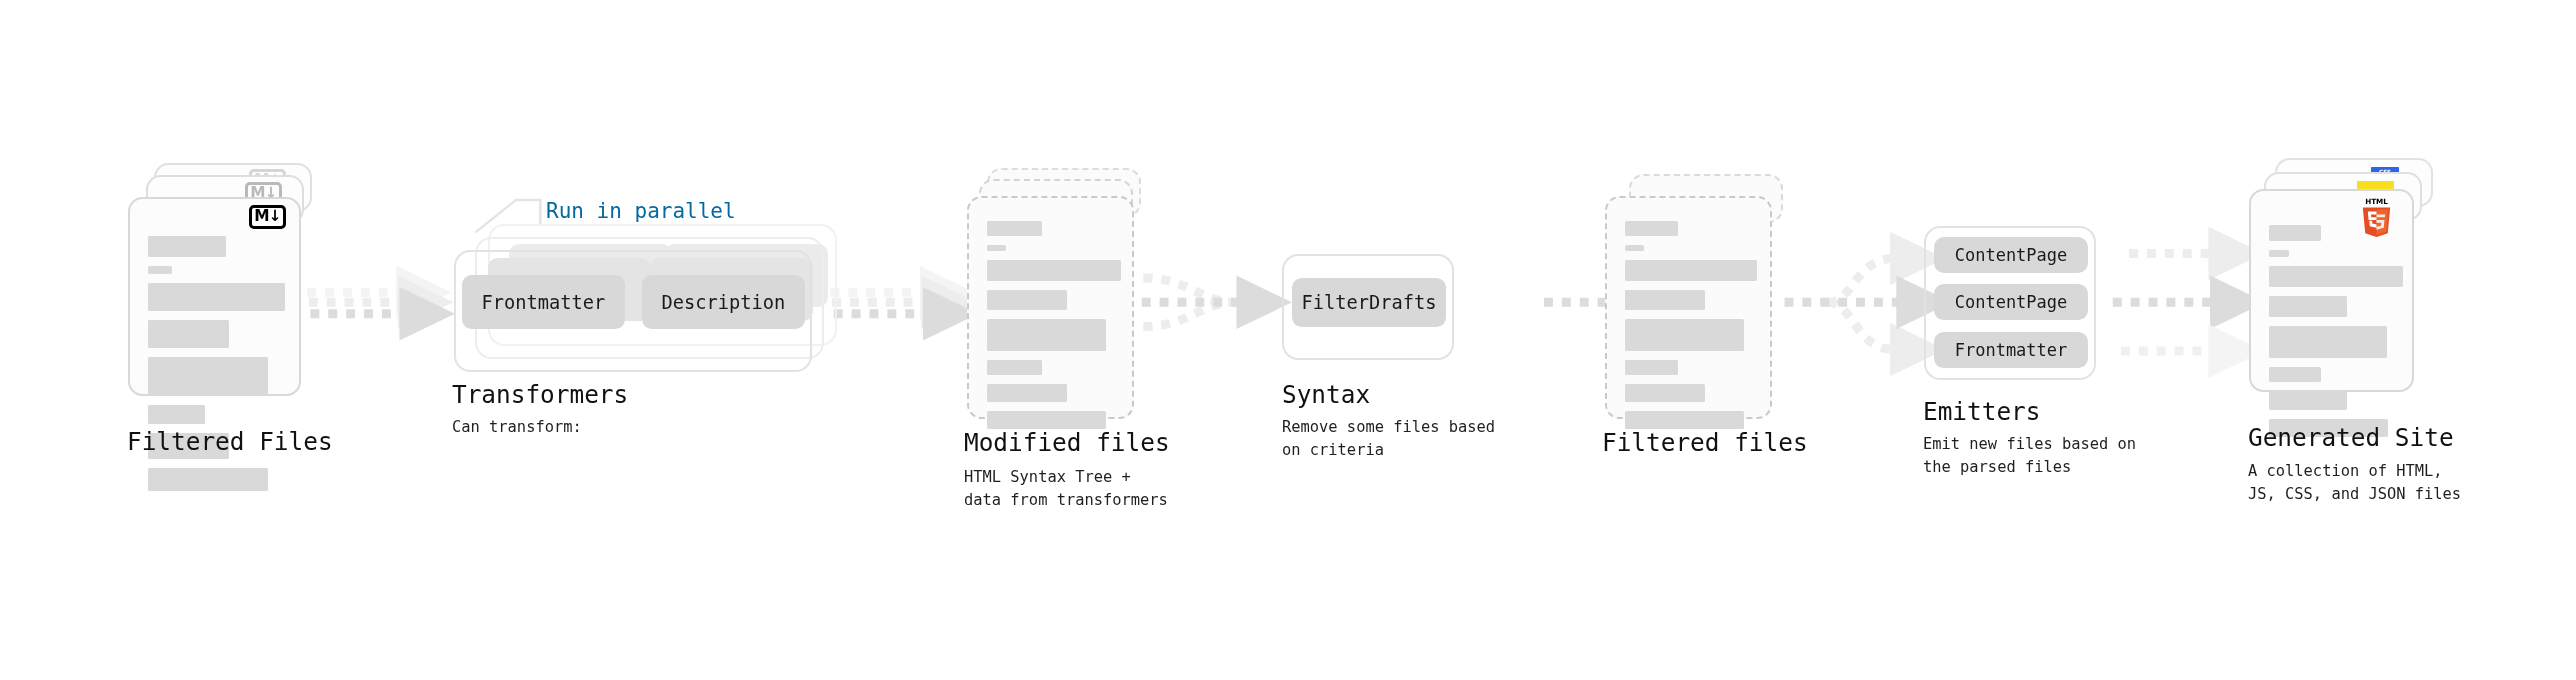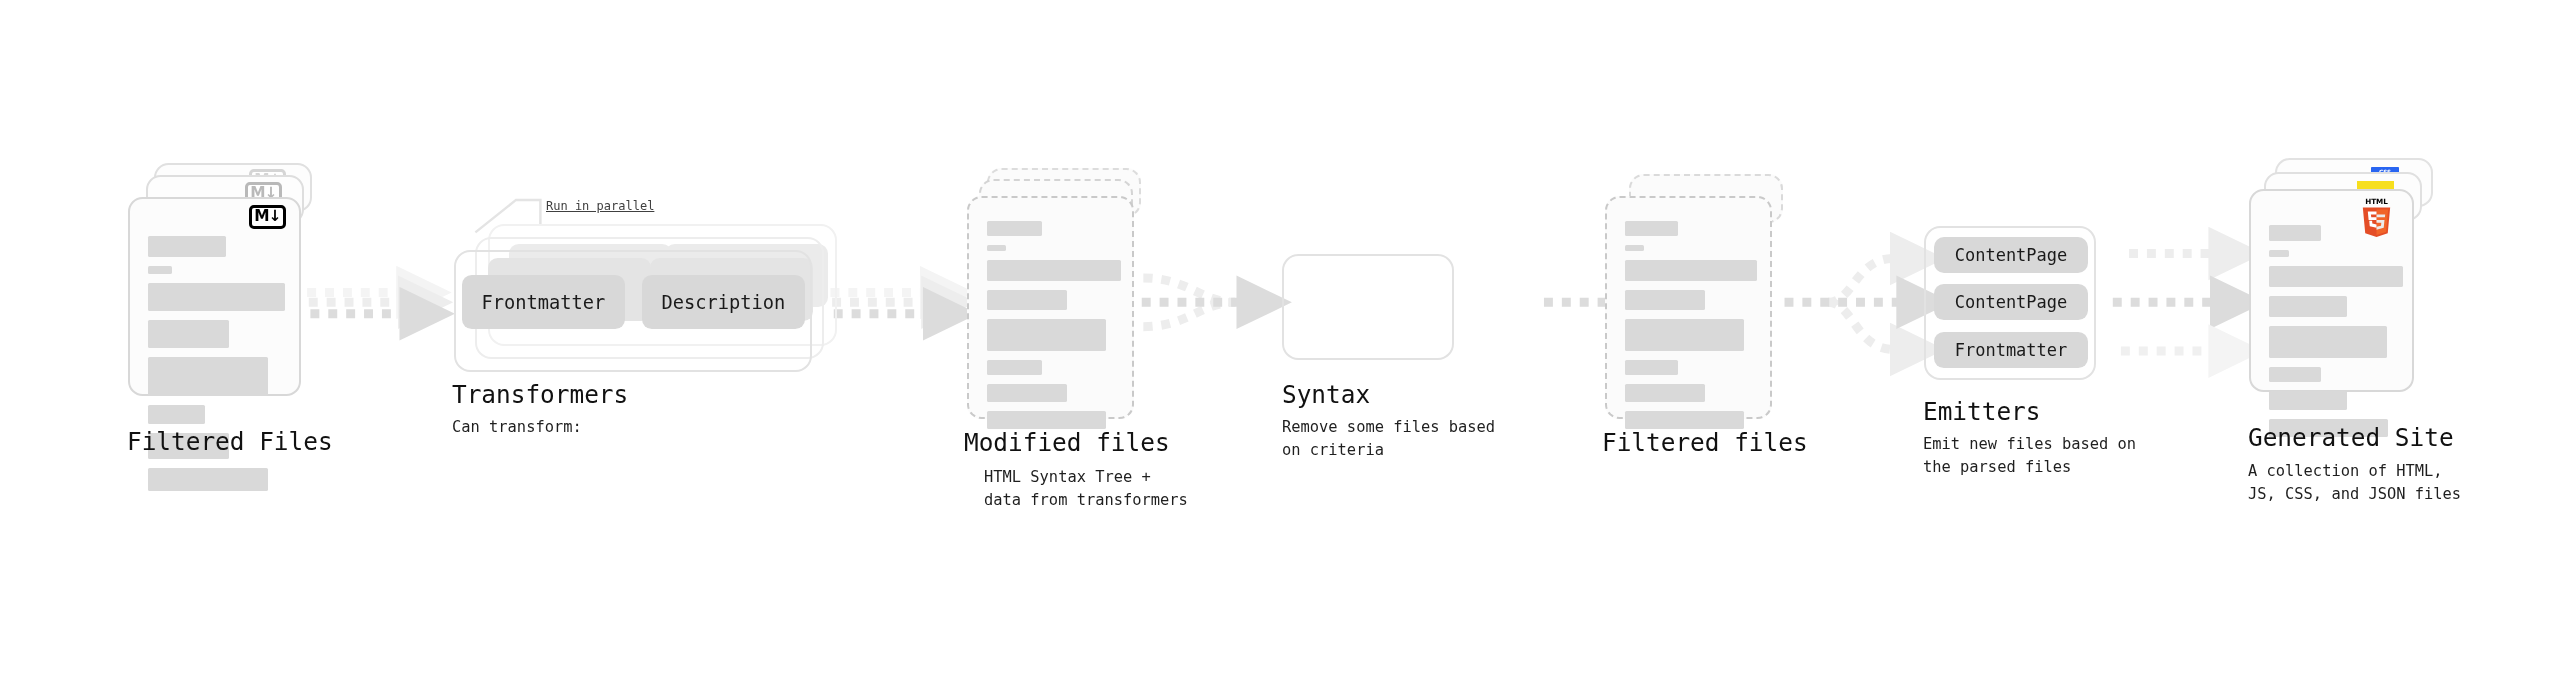--- a/index.html
+++ b/index.html
@@ -75,21 +75,21 @@
     position: absolute;
     font-family: "DejaVu Sans Mono", monospace;
     font-size: 15.4px; line-height: 23px; color: #1f1f1f;
   }
   .cap-list ul { list-style: none; }
   .cap-list li:before { content: "\2022"; margin-right: 7.3px; }
 
   .annot {
     position: absolute;
     font-family: "DejaVu Sans Mono", monospace;
-    font-size: 12px; color: #404040; white-space: nowrap; text-decoration: underline;
+    font-size: 21px; color: #0369a1; white-space: nowrap;
   }
 
   svg.layer { position: absolute; left: 0; top: 0; width: 2576px; height: 681px; pointer-events: none; }
 </style>
 </head>
 <body>
 
 <div id="stage">
 
   <svg class="layer" viewBox="0 0 3170 838">
@@ -201,24 +201,25 @@
         <div class="bar" style="width:134px; height:21px;"></div>
         <div class="bar" style="width:80px;  height:19.5px;"></div>
         <div class="bar" style="width:119px; height:32.5px;"></div>
         <div class="bar" style="width:55px;  height:14.6px;"></div>
         <div class="bar" style="width:80px;  height:18px;"></div>
         <div class="bar" style="width:119px; height:18px;"></div>
       </div>
     </div>
   </div>
   <div class="cap-title" style="left:964px; top:428px;">Modified files</div>
-  <div class="cap-sub" style="left:964px; top:466px;margin-left:20px;">HTML Syntax Tree +
+  <div class="cap-sub" style="left:964px; top:466px;">HTML Syntax Tree +
 data from transformers</div>
 
   <div class="panel" style="left:1282px; top:254px; width:172px; height:106px;"></div>
+  <div class="chip" style="left:1292px; top:278px; width:154px; height:49px;">FilterDrafts</div>
   <div class="cap-title" style="left:1282px; top:380px;">Syntax</div>
   <div class="cap-sub" style="left:1282px; top:416px;">Remove some files based
 on criteria</div>
 
   <div class="doc-stack">
     <div class="doc dashed" style="left:1629px; top:174px; width:154px; height:49px; border-color:#dadada;"></div>
     <div class="doc dashed" style="left:1605px; top:196px; width:167px; height:223px;">
       <div class="doc-body" style="top:23px;">
         <div class="bar" style="width:53px;  height:14.6px;"></div>
         <div class="bar" style="width:18.7px;  height:6.5px;"></div>

